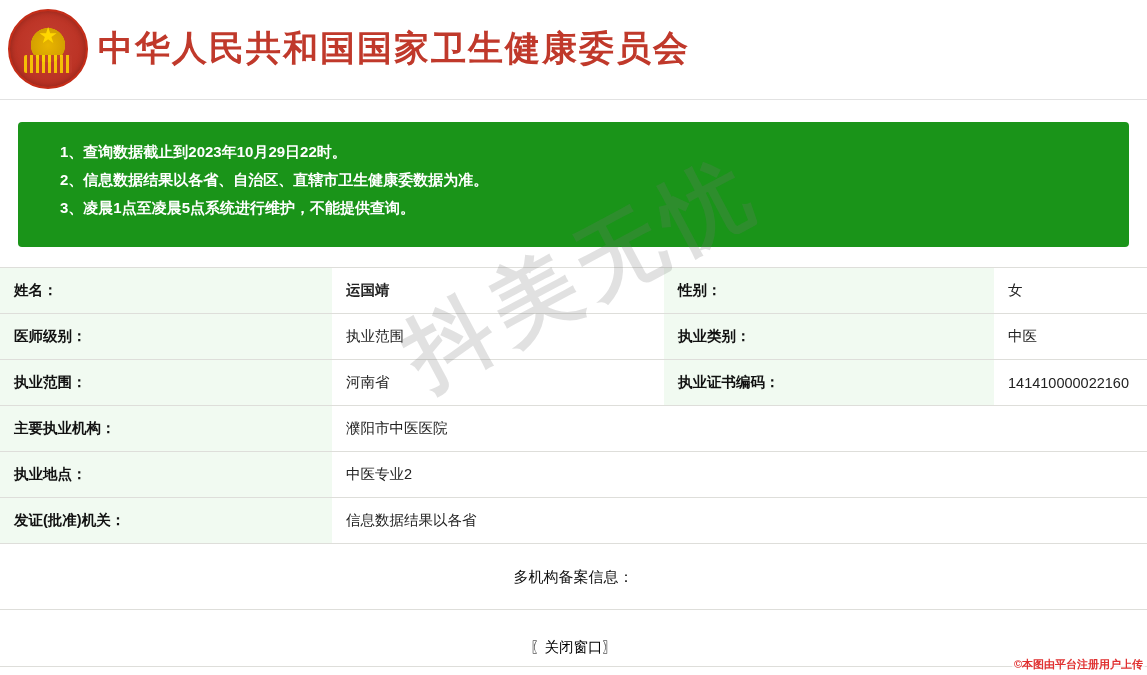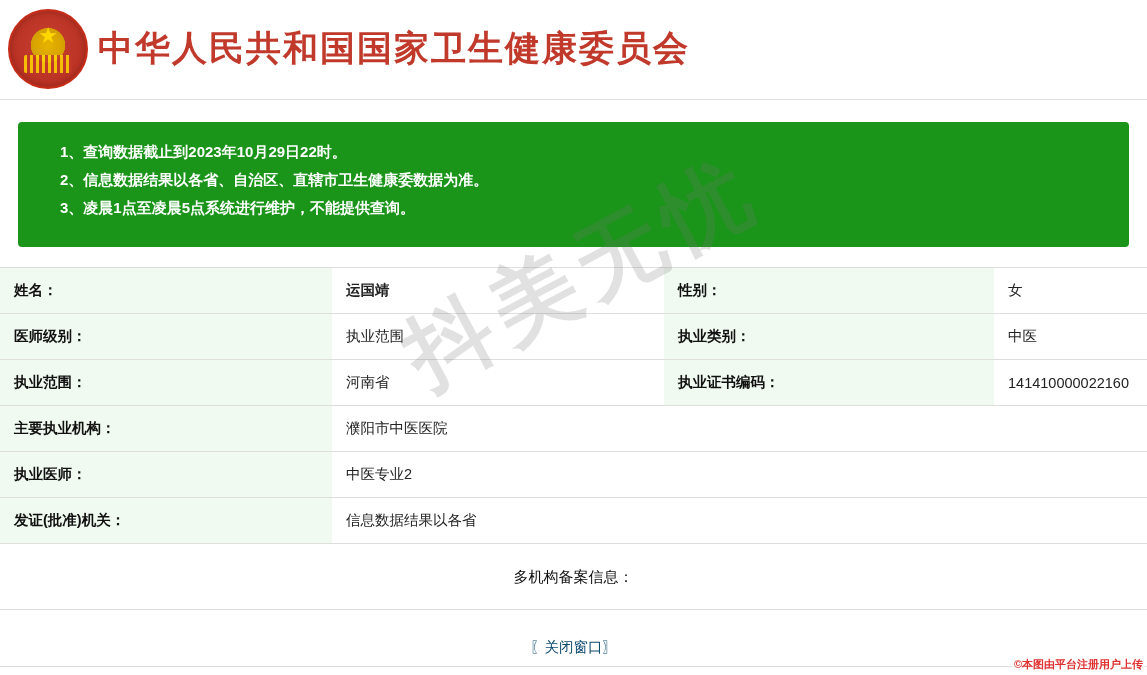--- a/index.html
+++ b/index.html
@@ -150,21 +150,21 @@
     color: #111;
     border-bottom: 1px solid #dededa;
   }
   .close-row {
     text-align: center;
     font-size: 14.5px;
     padding: 28px 0 10px 0;
     color: #111;
   }
   .close-link {
-    color: #0c4a6e;
+    color: #000000;
     text-decoration: none;
     cursor: pointer;
   }
 
   
   .watermark {
     position: absolute;
     left: 390px;
     top: 215px;
     font-size: 86px;
@@ -234,21 +234,21 @@
       <td class="label col-l1">执业范围：</td>
       <td class="value col-v1">河南省</td>
       <td class="label col-l2">执业证书编码：</td>
       <td class="value col-v2">141410000022160</td>
     </tr>
     <tr>
       <td class="label col-l1">主要执业机构：</td>
       <td class="value" colspan="3">濮阳市中医医院</td>
     </tr>
     <tr>
-      <td class="label col-l1">执业医师：</td>
+      <td class="label col-l1">执业地点：</td>
       <td class="value" colspan="3">中医专业2</td>
     </tr>
     <tr>
       <td class="label col-l1">发证(批准)机关：</td>
       <td class="value" colspan="3">信息数据结果以各省</td>
     </tr>
   </tbody>
 </table>
 
 <div class="section-title">多机构备案信息：</div>

